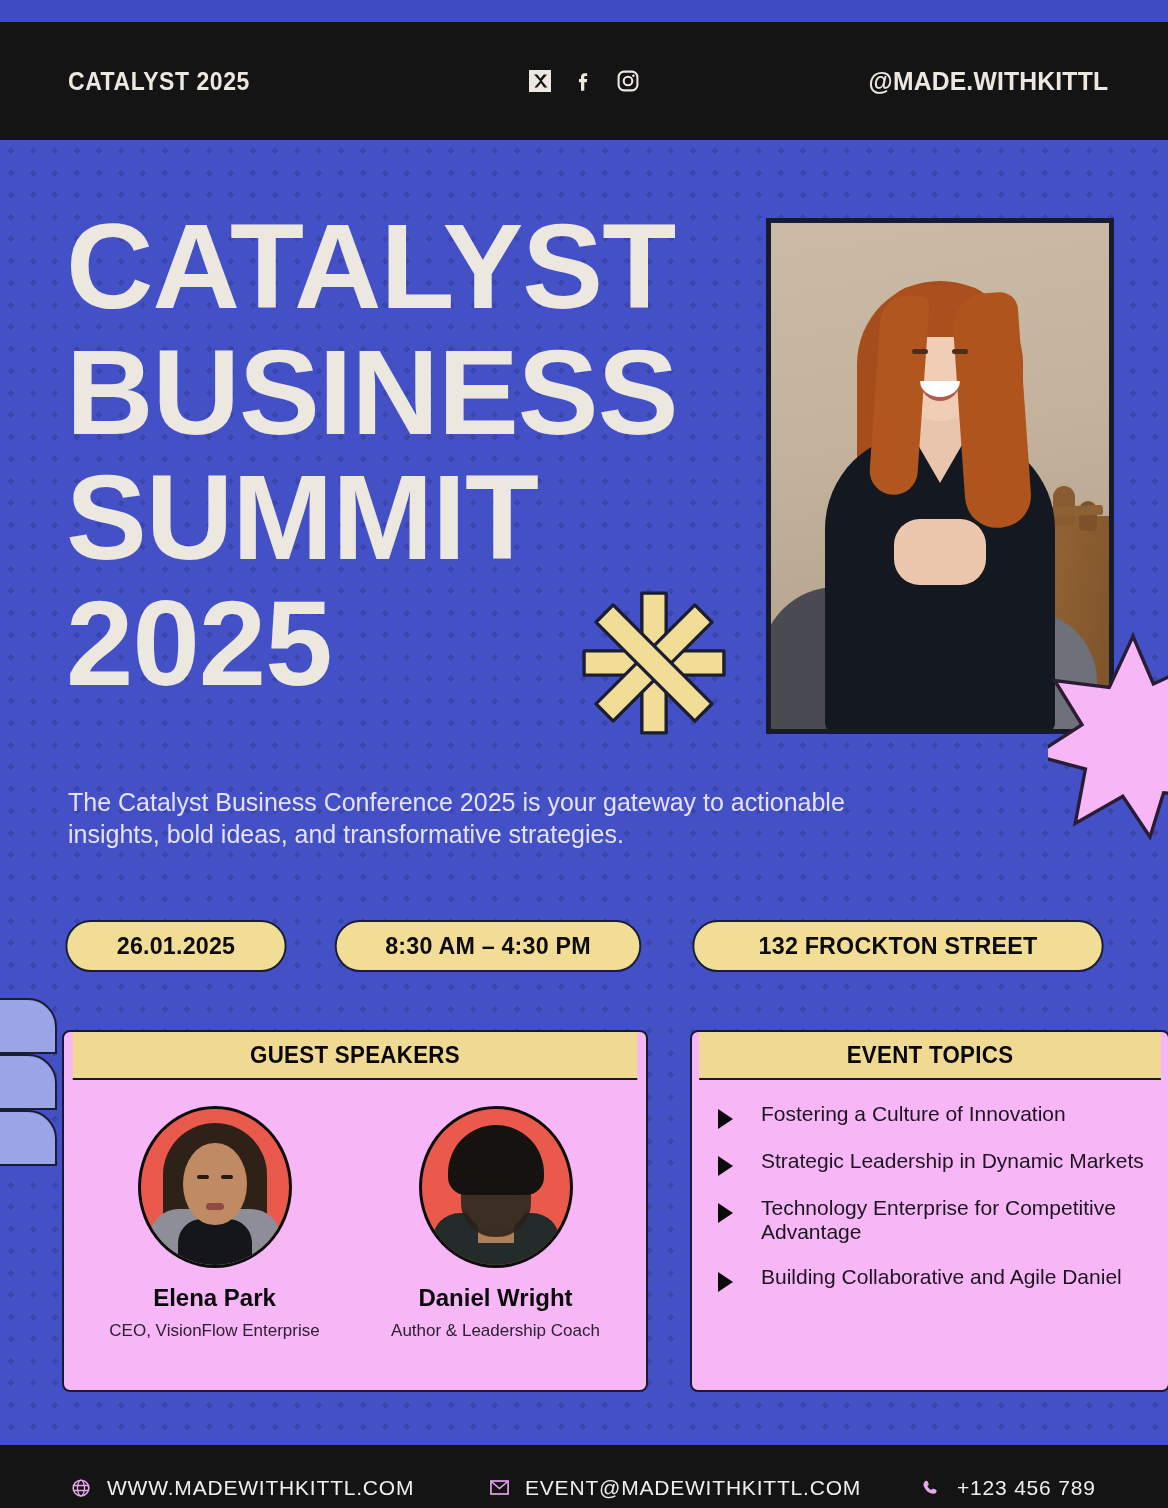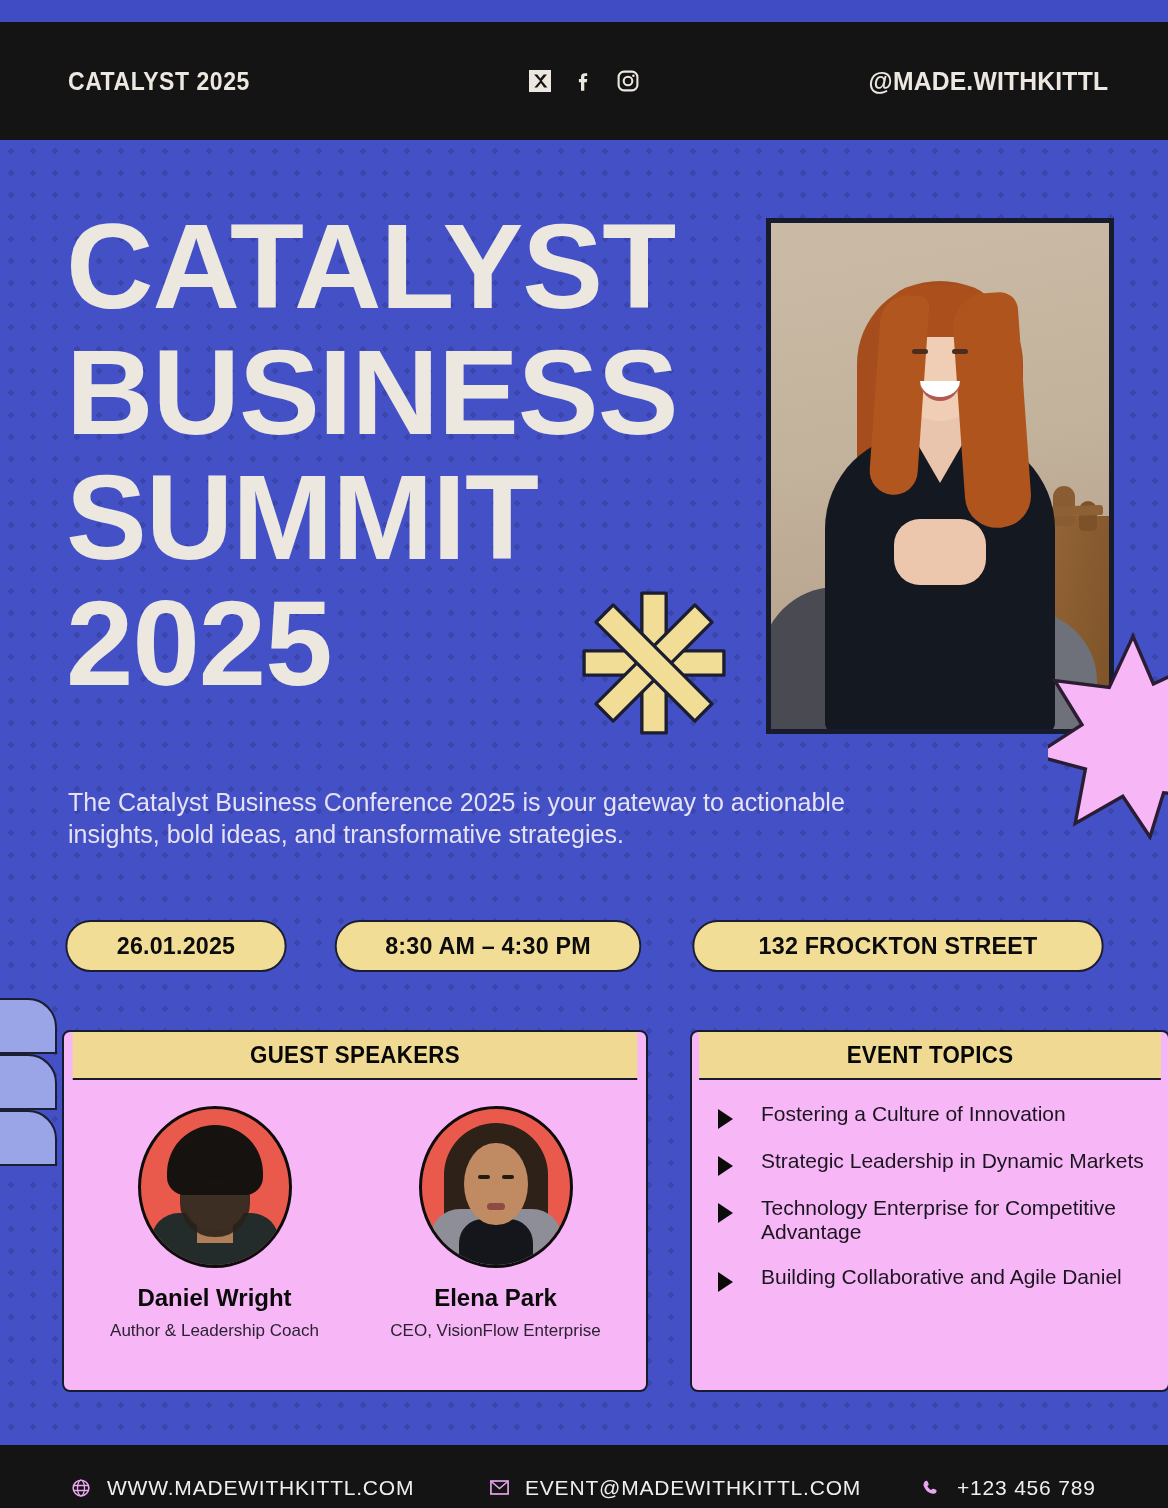--- a/index.html
+++ b/index.html
@@ -374,49 +374,49 @@
       </g>
     </svg>
   </div>
 
   <div class="card" id="speakers-card">
     <div class="card-head">GUEST SPEAKERS</div>
     <div class="speakers-body">
 
       <div class="speaker">
         <div class="avatar">
+          <div class="a1-hair"></div>
+          <div class="a1-jacket"></div>
+          <div class="a1-top"></div>
+          <div class="a1-face"></div>
+          <div class="a1-eyeL"></div>
+          <div class="a1-eyeR"></div>
+          <div class="a1-lip"></div>
+        </div>
+        <div class="sp-name">Elena Park</div>
+        <div class="sp-role">CEO, VisionFlow Enterprise</div>
+      </div>
+
+      <div class="speaker">
+        <div class="avatar">
           <div class="a2-shirt"></div>
           <div class="a2-neck"></div>
           <div class="a2-face"></div>
           <div class="a2-beard"></div>
           <div class="a2-hair"></div>
           <div class="a2-gl">
               <i class="l"></i>
               <i class="r"></i>
               <b></b>
             </div>
         </div>
         <div class="sp-name">Daniel Wright</div>
         <div class="sp-role">Author &amp; Leadership Coach</div>
       </div>
 
-      <div class="speaker">
-        <div class="avatar">
-          <div class="a1-hair"></div>
-          <div class="a1-jacket"></div>
-          <div class="a1-top"></div>
-          <div class="a1-face"></div>
-          <div class="a1-eyeL"></div>
-          <div class="a1-eyeR"></div>
-          <div class="a1-lip"></div>
-        </div>
-        <div class="sp-name">Elena Park</div>
-        <div class="sp-role">CEO, VisionFlow Enterprise</div>
-      </div>
-
     </div>
   </div>
 
   <div class="card" id="topics-card">
     <div class="card-head">EVENT TOPICS</div>
     <div class="topics-body">
       <div class="topic">
         <span class="tri"></span>
         <span class="topic-text">Fostering a Culture of Innovation</span>
       </div>

